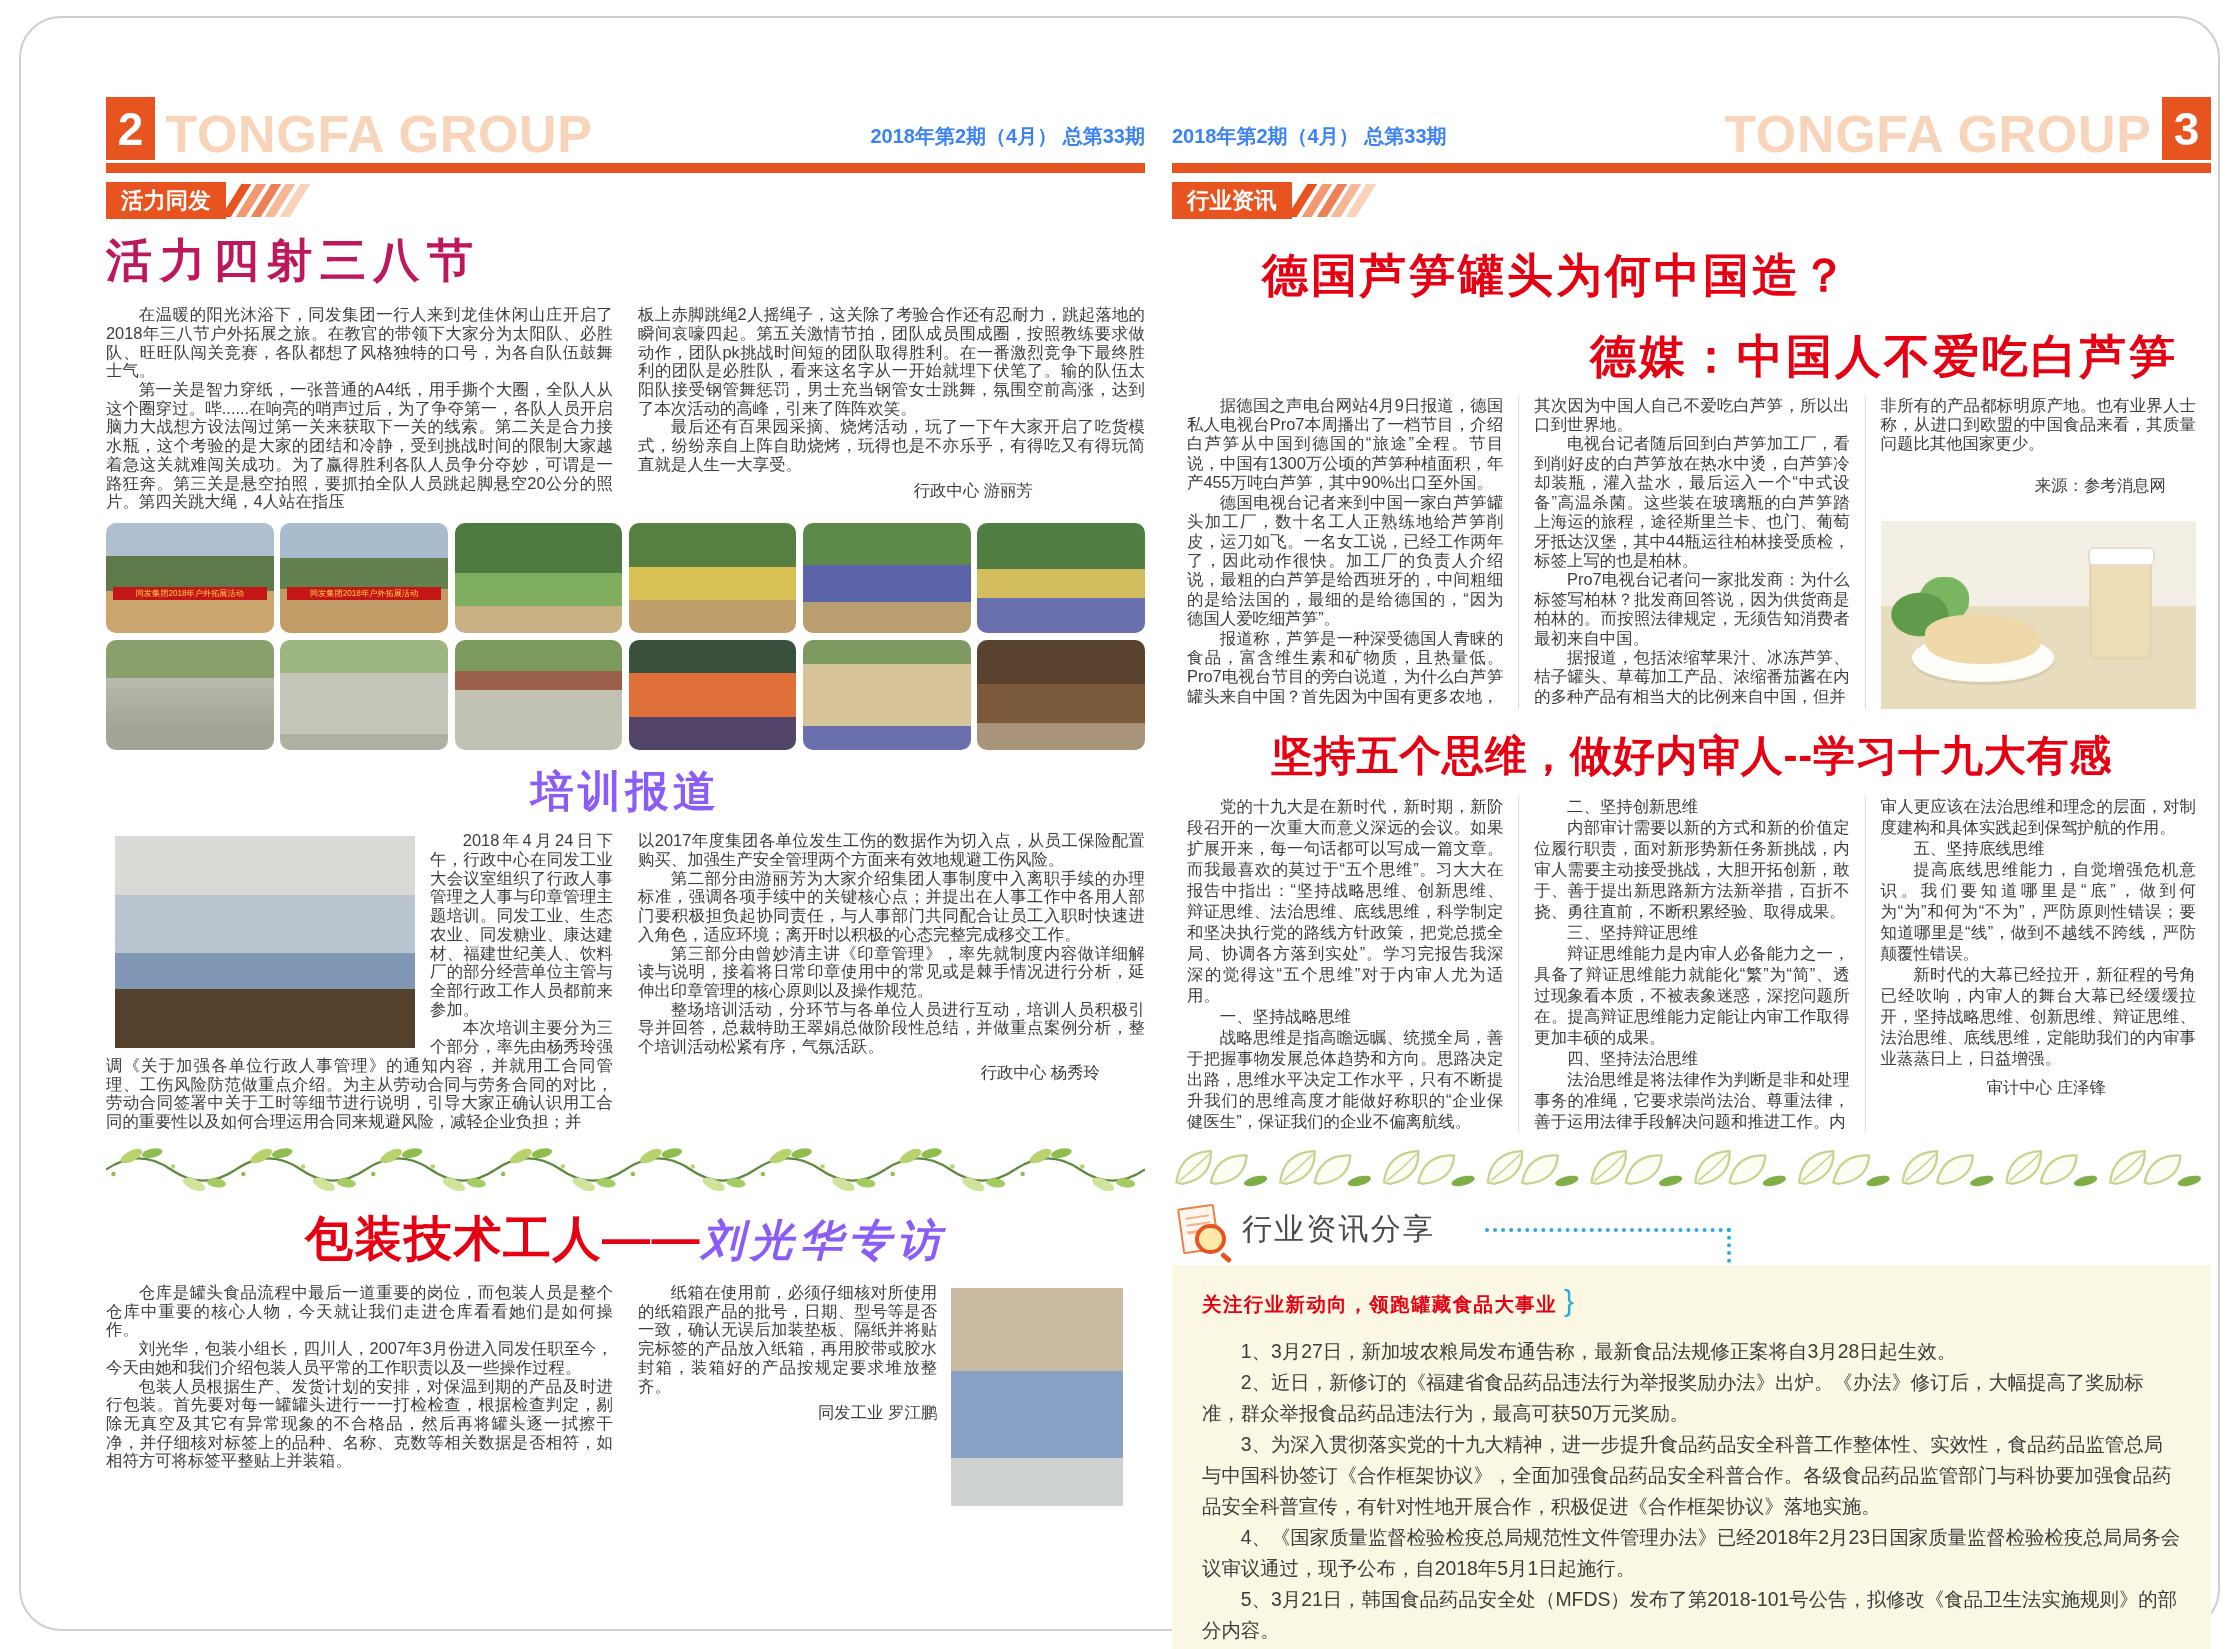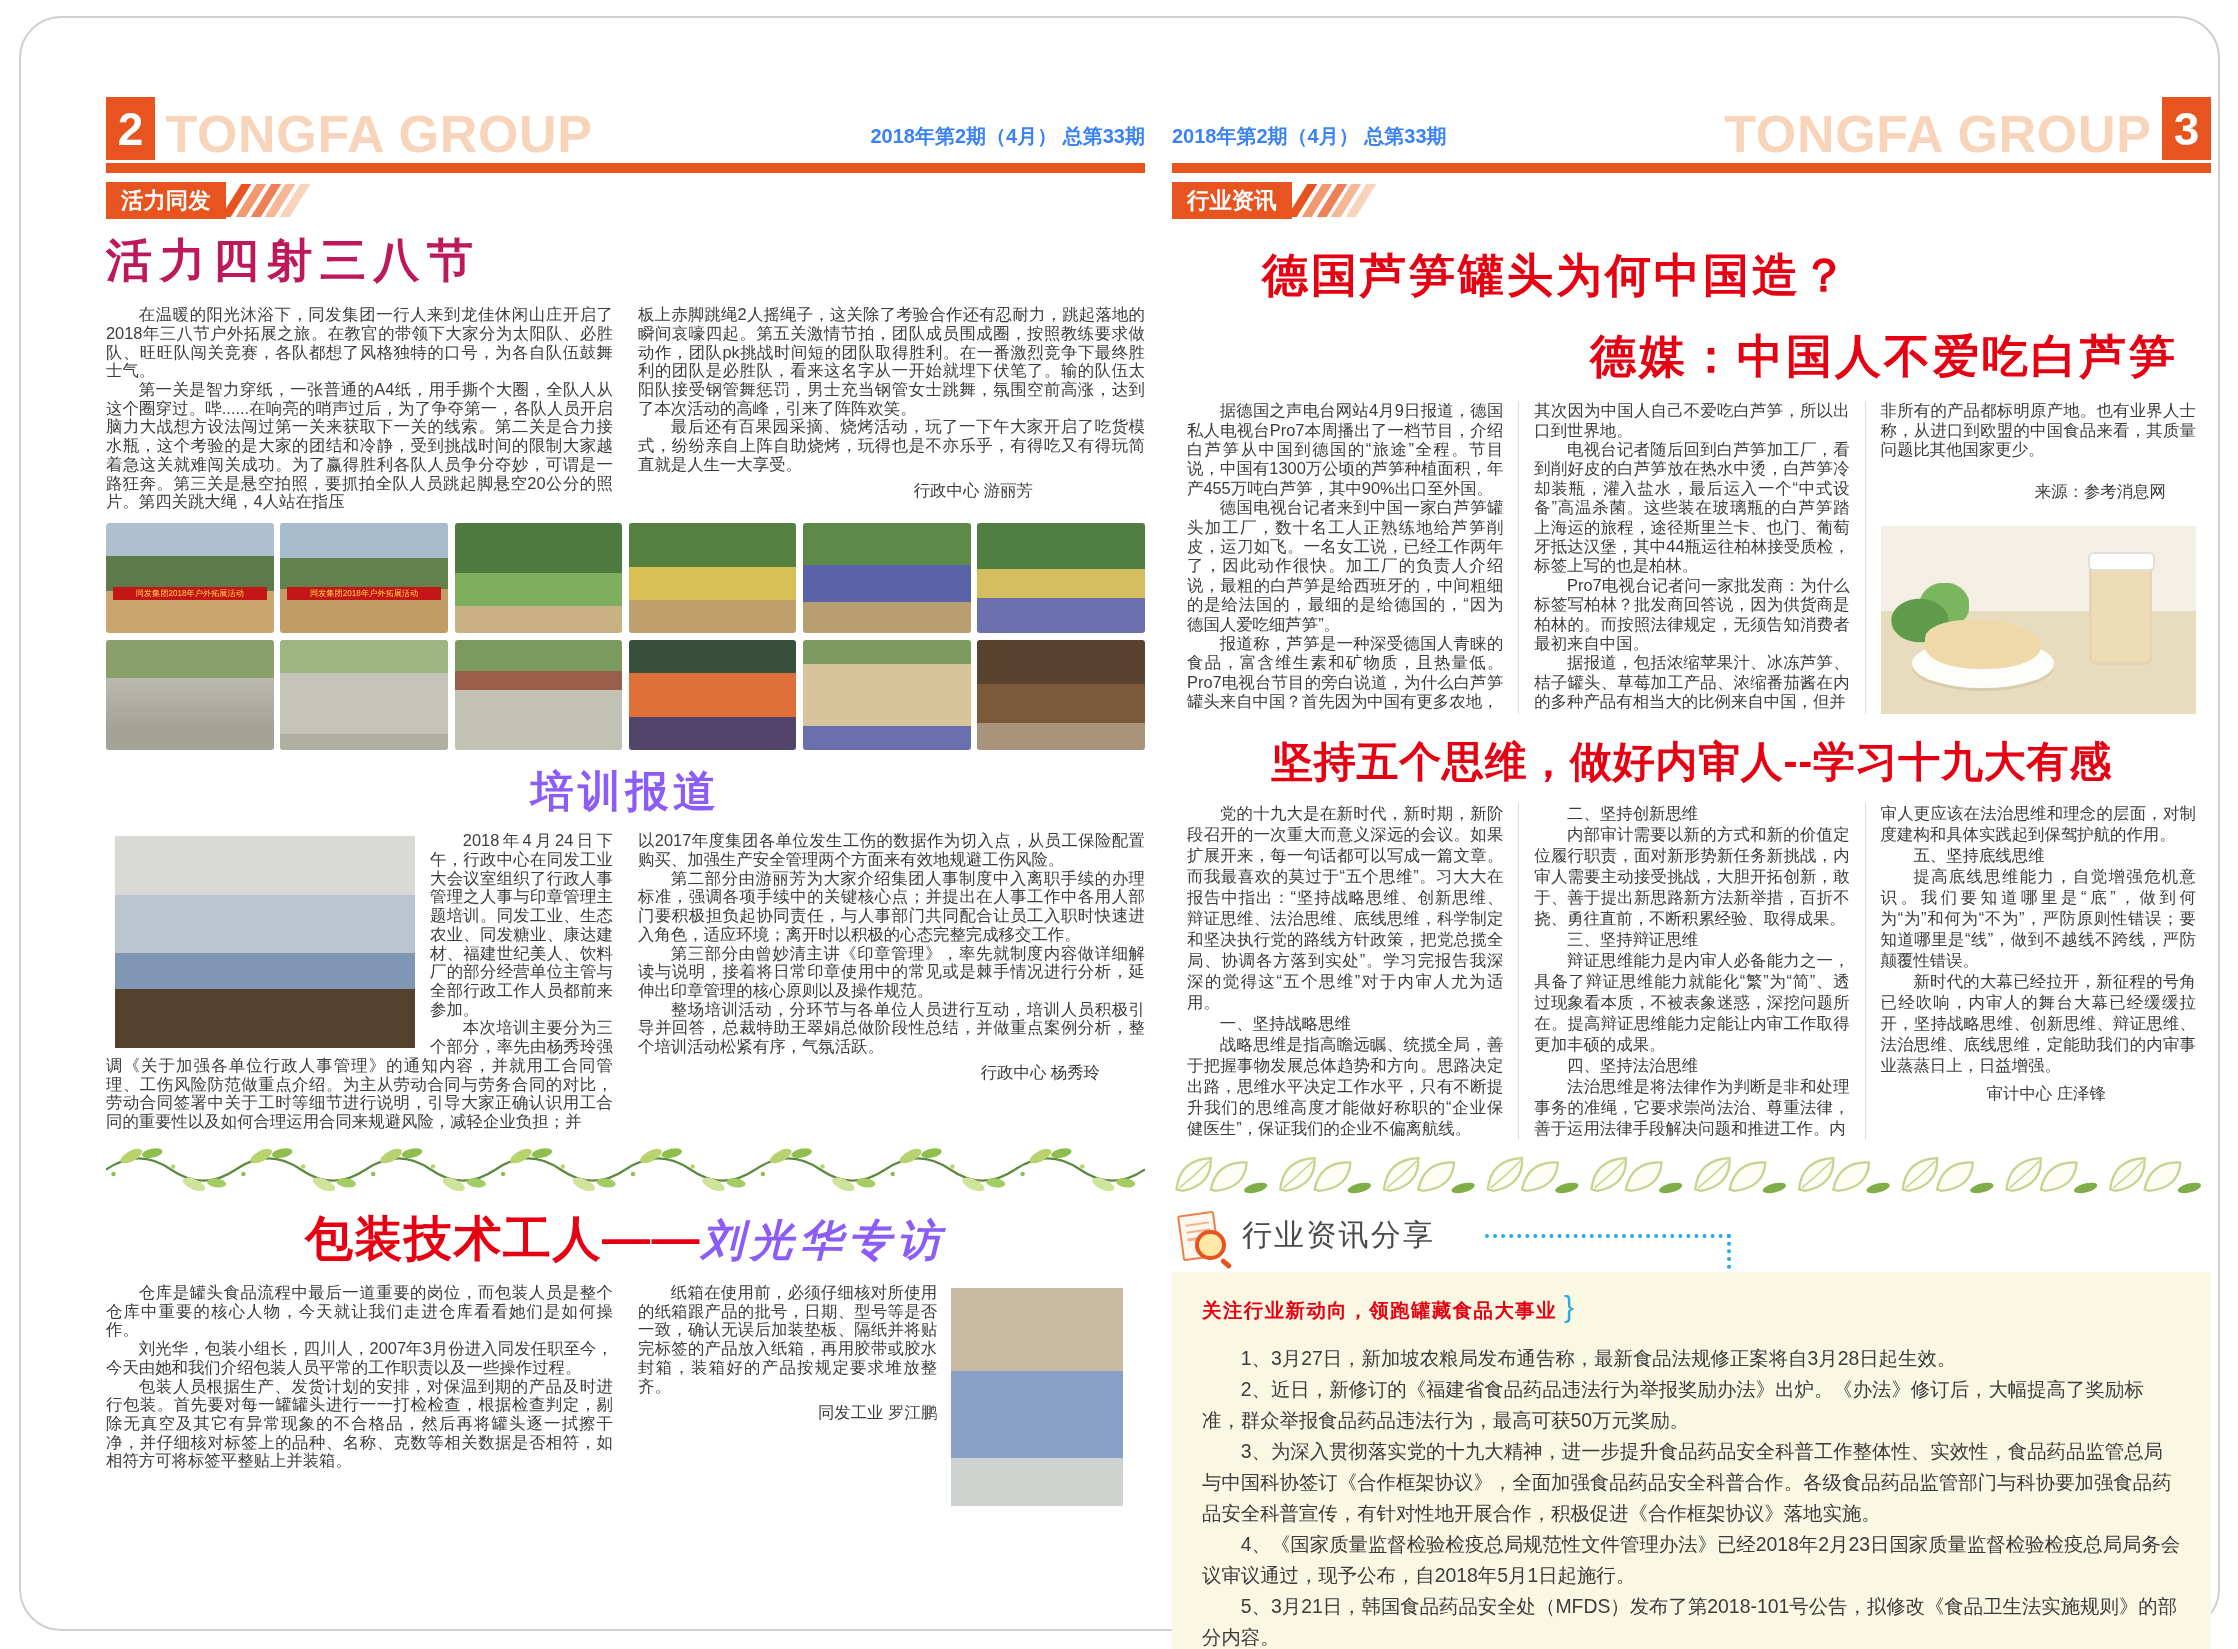--- a/index.html
+++ b/index.html
@@ -32,34 +32,34 @@
   .h2a{font-size:48px;color:#e60012;font-weight:bold;letter-spacing:1.5px;}
   .h2b{font-family:"Liberation Serif","DejaVu Serif",serif;font-style:italic;font-weight:bold;font-size:43px;color:#8b5cf6;letter-spacing:6px;}
   .h1-serif{font-family:"Liberation Serif","DejaVu Serif",serif;color:#e60012;font-weight:bold;font-size:46px;letter-spacing:3px;margin:0;}
   .t-line1{margin:27px 0 19.4px 90px;}
   .t-line2{margin:0 0 7.5px 418px;}
   .h1-five{color:#e60012;font-size:42px;font-weight:bold;text-align:center;letter-spacing:0.7px;margin:19.4px 0 12px;white-space:nowrap;}
 
   
   .cols2{display:flex;gap:25px;}
   .col2c{flex:1;font-size:16.4px;line-height:18.7px;text-align:justify;}
-  .cols3{display:flex;margin-top:13px;}
+  .cols3{display:flex;margin-top:7px;}
   .c3{width:33.33%;padding:0 15px;font-size:16.4px;line-height:19.4px;text-align:justify;box-sizing:border-box;}
   .c3 + .c3{border-left:1.5px solid #dcdcdc;}
   .lh28 .c3{line-height:21px;}
   p{margin:0;text-indent:2em;}
   .noindent{text-indent:0;}
   .sig{text-align:right;text-indent:0;margin-top:7.5px;}
   .pr150{padding-right:112px;} .pr180{padding-right:134px;} .pr60{padding-right:45px;}
   .pr40{padding-right:30px;} .pr120{padding-right:90px;}
   .source{text-align:right;text-indent:0;margin-top:22.4px;}
 
   
   .photo-grid{display:grid;grid-template-columns:repeat(6,1fr);gap:6.7px;margin:12px 0 6px;}
-  .ph{height:110px;position:relative;overflow:hidden;border-radius:3px;}
+  .ph{height:110px;position:relative;overflow:hidden;border-radius:10px;}
   .ph .banner{position:absolute;left:4%;right:4%;top:58%;background:#c41616;color:#ffd24a;
               font-size:8.2px;text-align:center;line-height:13.4px;white-space:nowrap;overflow:hidden;}
   .g1{background:linear-gradient(#aebfd0 0 30%,#5d7a4b 30% 62%,#caa56d 62%);}
   .g2{background:linear-gradient(#a8bccd 0 32%,#63804f 32% 60%,#c29c66 60%);}
   .g3{background:linear-gradient(#4e7a3f 0 45%,#7fae5f 45% 75%,#c9b183 75%);}
   .g4{background:linear-gradient(#55803f 0 40%,#d8c055 40% 70%,#bfa06c 70%);}
   .g5{background:linear-gradient(#5d8a49 0 38%,#5a62a8 38% 72%,#b99e70 72%);}
   .g6{background:linear-gradient(#4f7d42 0 42%,#d3bd5e 42% 68%,#6a6fae 68%);}
   .g7{background:linear-gradient(#8aa06c 0 35%,#b9b9ad 35%,#a3a396 80%);}
   .g8{background:linear-gradient(#9db57e 0 30%,#c4c4b8 30% 85%,#b0b0a2 85%);}

